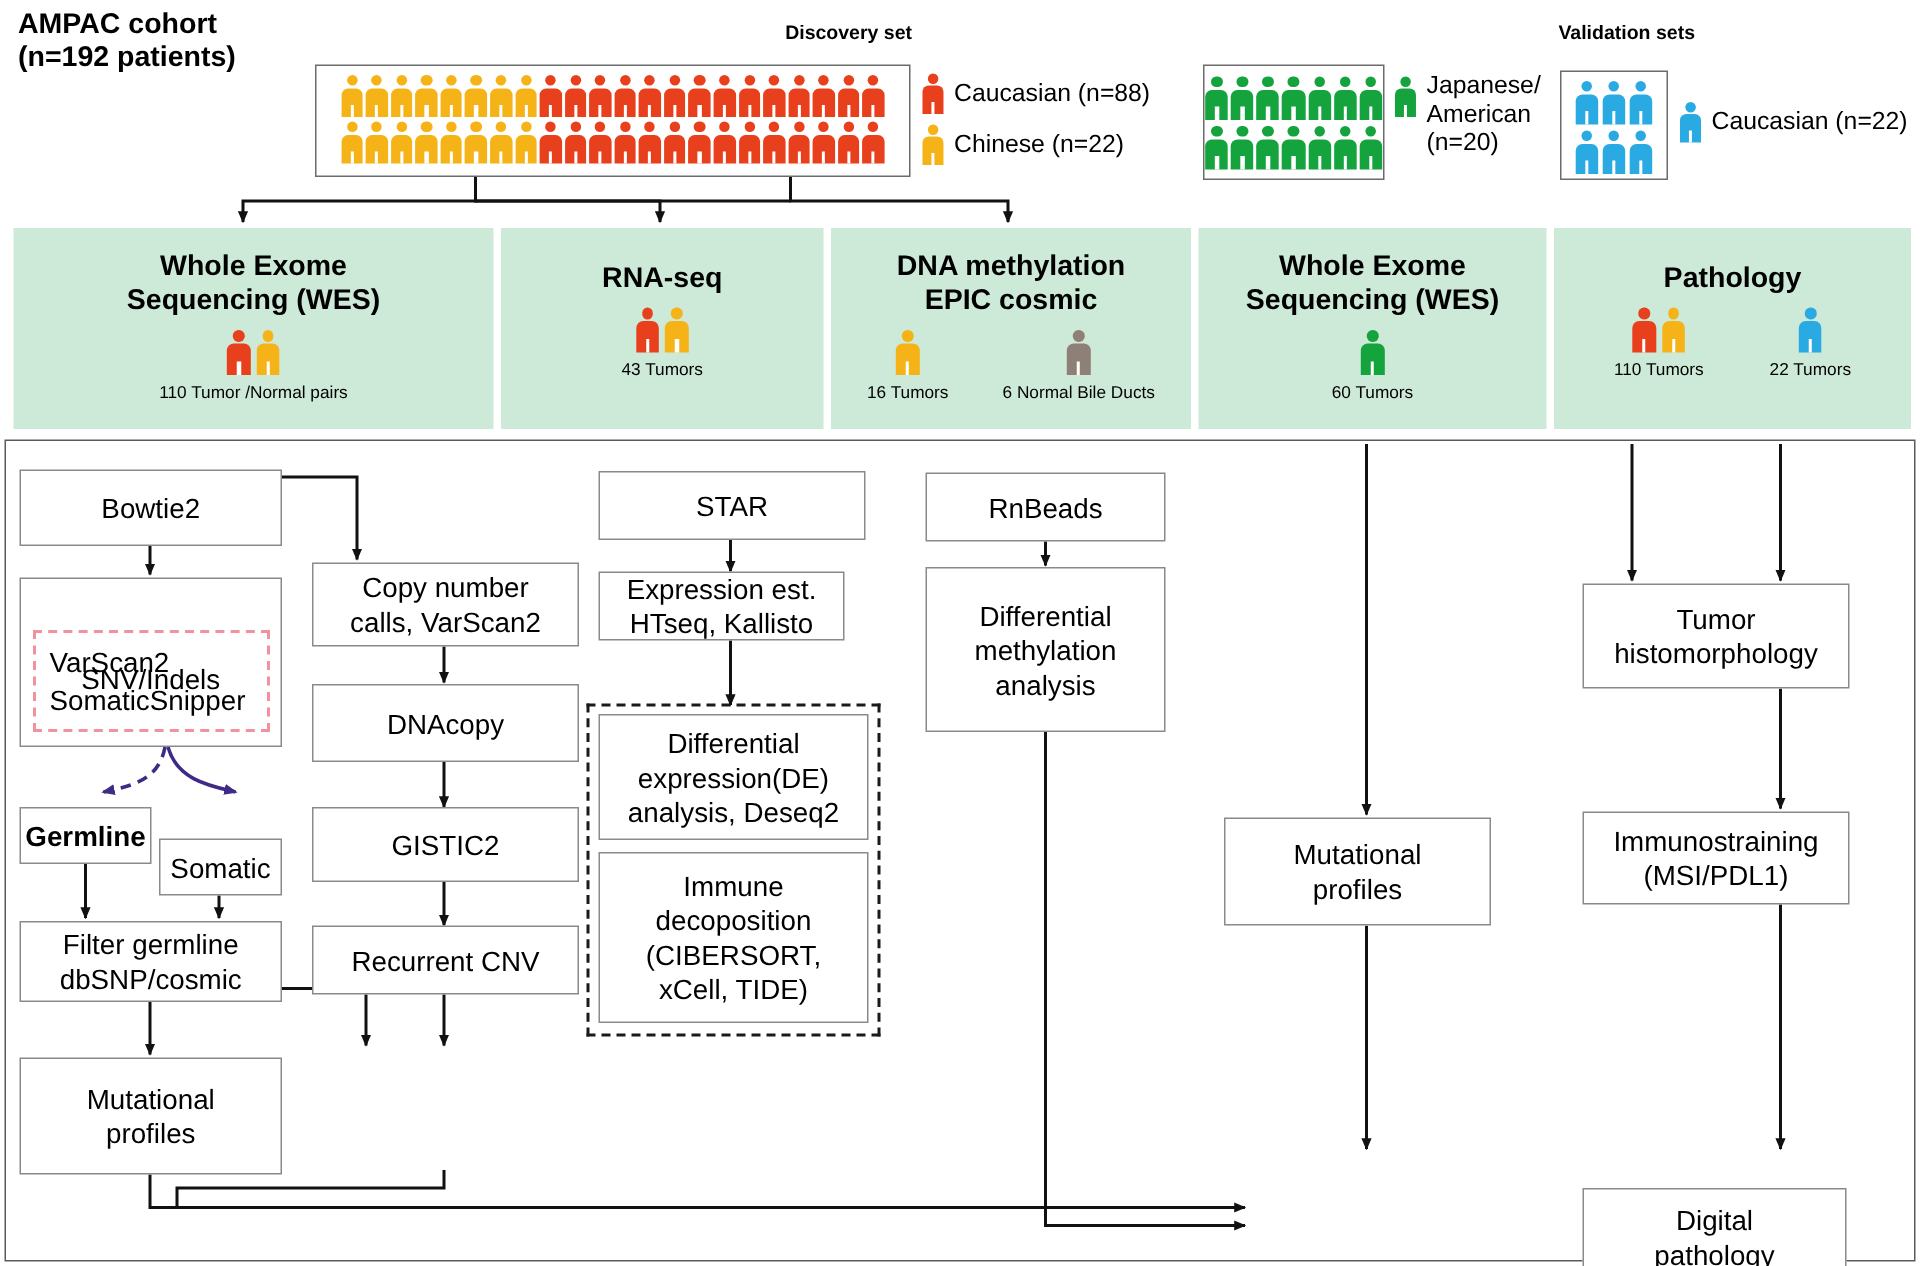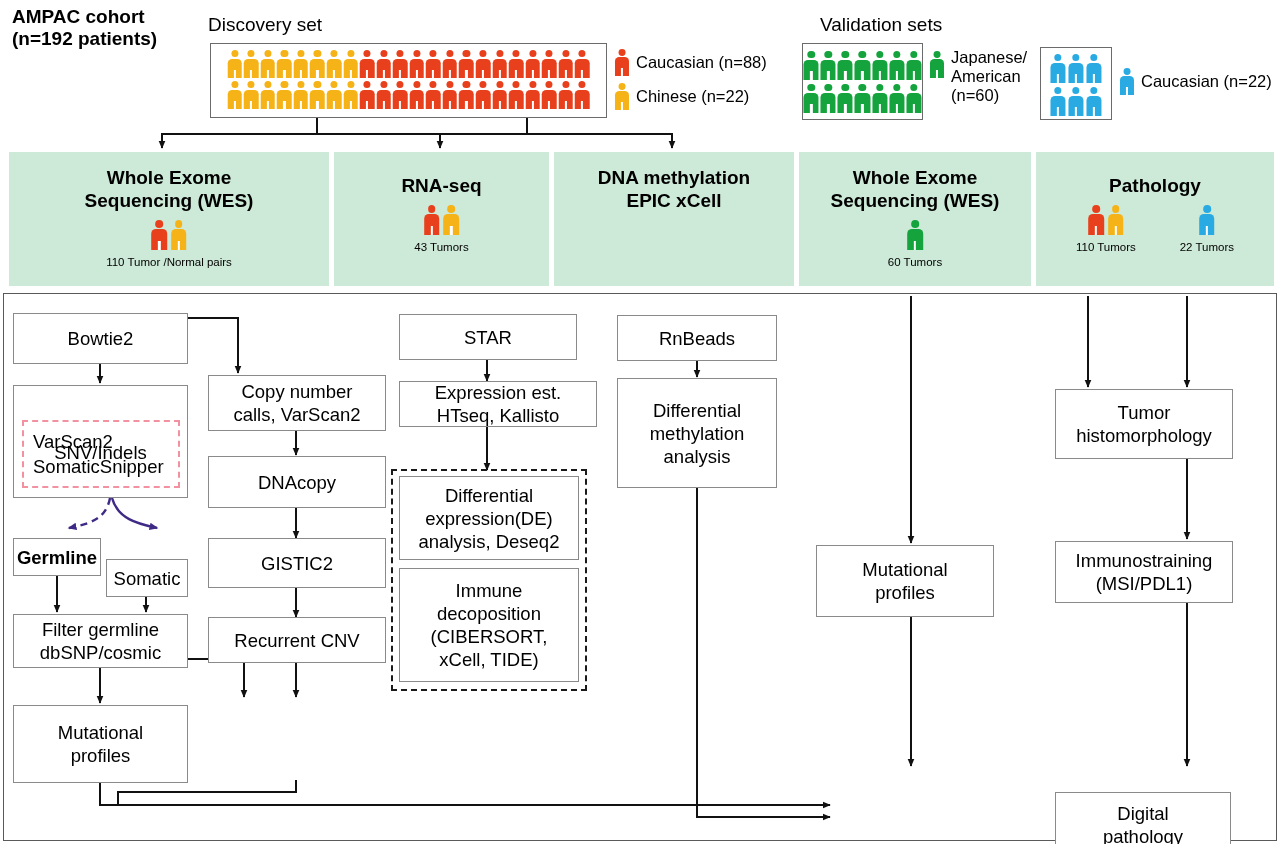--- a/index.html
+++ b/index.html
@@ -13,21 +13,21 @@
     position:relative;
   }
   #root { position:relative; width:1280px; height:844px; }
 
   .abs { position:absolute; }
 
   
   .cohort-title {
     font-weight:bold; font-size:19px; line-height:22px; white-space:pre-line;
   }
-  .sec-title { font-weight:normal; font-size:19px; text-align:left; }
+  .sec-title { font-weight:bold; font-size:13px; text-align:right; }
 
   .people-box {
     border:1.5px solid #6b6b6b; background:#fff;
   }
   .people-row { display:flex; align-items:flex-end; justify-content:center; }
 
   .legend-row { display:flex; align-items:center; gap:7px; }
   .legend-txt { font-size:16.5px; line-height:19px; white-space:pre-line; }
 
   
@@ -397,21 +397,21 @@
             <span class="body" style="top: 9.0219px; width: 15.08px; height: 19.9781px; background: rgb(20, 163, 60); border-radius: 4.524px 4.524px 0px 0px;"></span>
             <span style="position: absolute; left: 50%; transform: translateX(-50%); bottom: 0px; width: 2.262px; height: 8.7px; background: rgb(255, 255, 255);"></span>
           </span>
         </div>
       </div>
   </div>
   <div class="abs legend-row" style="left:930px; top:48px; width:120px; align-items:flex-start;">
     <span id="lg-val-0" style="margin-top:3px;"><span class="person" style="width: 14.04px; height: 27px; vertical-align: bottom;"><span class="head" style="width: 6.885px; height: 6.885px; background: rgb(20, 163, 60);"></span><span class="body" style="top: 8.3997px; width: 14.04px; height: 18.6003px; background: rgb(20, 163, 60); border-radius: 4.212px 4.212px 0px 0px;"></span><span style="position: absolute; left: 50%; transform: translateX(-50%); bottom: 0px; width: 2.106px; height: 8.1px; background: rgb(255, 255, 255);"></span></span></span>
     <span class="legend-txt">Japanese/
 American
-(n=60)</span>
+(n=20)</span>
   </div>
 
   <div class="abs people-box" style="left:1040px; top:47px; width:72px; height:73px;">
     <div id="val-people-1" style="padding:6px 0 0 0;">
         <div class="people-row" style="gap: 3px; margin-bottom: 4px;">
           <span class="person" style="width: 15.08px; height: 29px; vertical-align: bottom;">
             <span class="head" style="width: 7.395px; height: 7.395px; background: rgb(41, 170, 226);"></span>
             <span class="body" style="top: 9.0219px; width: 15.08px; height: 19.9781px; background: rgb(41, 170, 226); border-radius: 4.524px 4.524px 0px 0px;"></span>
             <span style="position: absolute; left: 50%; transform: translateX(-50%); bottom: 0px; width: 2.262px; height: 8.7px; background: rgb(255, 255, 255);"></span>
           </span>
@@ -488,21 +488,43 @@
               <span style="position: absolute; left: 50%; transform: translateX(-50%); bottom: 0px; width: 2.34px; height: 9px; background: rgb(255, 255, 255);"></span>
             </span>
           </div>
           <div class="assay-caption">43 Tumors</div>
         </div>
       </div>
   </div>
 
   <div class="assay" style="left:554px; top:152px; width:240px; height:134px;">
     <div class="assay-title">DNA methylation
-EPIC xCell</div>
+EPIC cosmic</div>
+    <div class="assay-icons" id="assay-icons-2" style="justify-content:space-around; padding:0 6px;">
+        <div style="display: flex; flex-direction: column; align-items: center;">
+          <div style="display: flex; gap: 4px; align-items: flex-end;">
+            <span class="person" style="width: 15.6px; height: 30px; vertical-align: bottom;">
+              <span class="head" style="width: 7.65px; height: 7.65px; background: rgb(245, 179, 23);"></span>
+              <span class="body" style="top: 9.333px; width: 15.6px; height: 20.667px; background: rgb(245, 179, 23); border-radius: 4.68px 4.68px 0px 0px;"></span>
+              <span style="position: absolute; left: 50%; transform: translateX(-50%); bottom: 0px; width: 2.34px; height: 9px; background: rgb(255, 255, 255);"></span>
+            </span>
+          </div>
+          <div class="assay-caption">16 Tumors</div>
+        </div>
+        <div style="display: flex; flex-direction: column; align-items: center;">
+          <div style="display: flex; gap: 4px; align-items: flex-end;">
+            <span class="person" style="width: 15.6px; height: 30px; vertical-align: bottom;">
+              <span class="head" style="width: 7.65px; height: 7.65px; background: rgb(142, 128, 118);"></span>
+              <span class="body" style="top: 9.333px; width: 15.6px; height: 20.667px; background: rgb(142, 128, 118); border-radius: 4.68px 4.68px 0px 0px;"></span>
+              <span style="position: absolute; left: 50%; transform: translateX(-50%); bottom: 0px; width: 2.34px; height: 9px; background: rgb(255, 255, 255);"></span>
+            </span>
+          </div>
+          <div class="assay-caption">6 Normal Bile Ducts</div>
+        </div>
+      </div>
   </div>
 
   <div class="assay" style="left:799px; top:152px; width:232px; height:134px;">
     <div class="assay-title">Whole Exome
 Sequencing (WES)</div>
     <div class="assay-icons" id="assay-icons-3" style="justify-content:center;">
         <div style="display: flex; flex-direction: column; align-items: center;">
           <div style="display: flex; gap: 4px; align-items: flex-end;">
             <span class="person" style="width: 15.6px; height: 30px; vertical-align: bottom;">
               <span class="head" style="width: 7.65px; height: 7.65px; background: rgb(20, 163, 60);"></span>
@@ -622,21 +644,21 @@
   <div class="nodebox" style="left:13px; top:705px; width:175px; height:78px;">Mutational
 profiles</div>
 
   <div class="nodebox" style="left:208px; top:375px; width:178px; height:56px;">Copy number
 calls, VarScan2</div>
   <div class="nodebox" style="left:208px; top:456px; width:178px; height:52px;">DNAcopy</div>
   <div class="nodebox" style="left:208px; top:538px; width:178px; height:50px;">GISTIC2</div>
   <div class="nodebox" style="left:208px; top:617px; width:178px; height:46px;">Recurrent CNV</div>
 
   <div class="nodebox" style="left:399px; top:314px; width:178px; height:46px;">STAR</div>
-  <div class="nodebox" style="left:399px; top:381px; width:198px; height:46px;">Expression est.
+  <div class="nodebox" style="left:399px; top:381px; width:164px; height:46px;">Expression est.
 HTseq, Kallisto</div>
 
   <div class="dashbox-black" style="left:391px; top:469px; width:196px; height:222px;"></div>
   <div class="nodebox" style="left:399px; top:476px; width:180px; height:84px;">Differential
 expression(DE)
 analysis, Deseq2</div>
   <div class="nodebox" style="left:399px; top:568px; width:180px; height:114px;">Immune
 decoposition
 (CIBERSORT,
 xCell, TIDE)</div>

